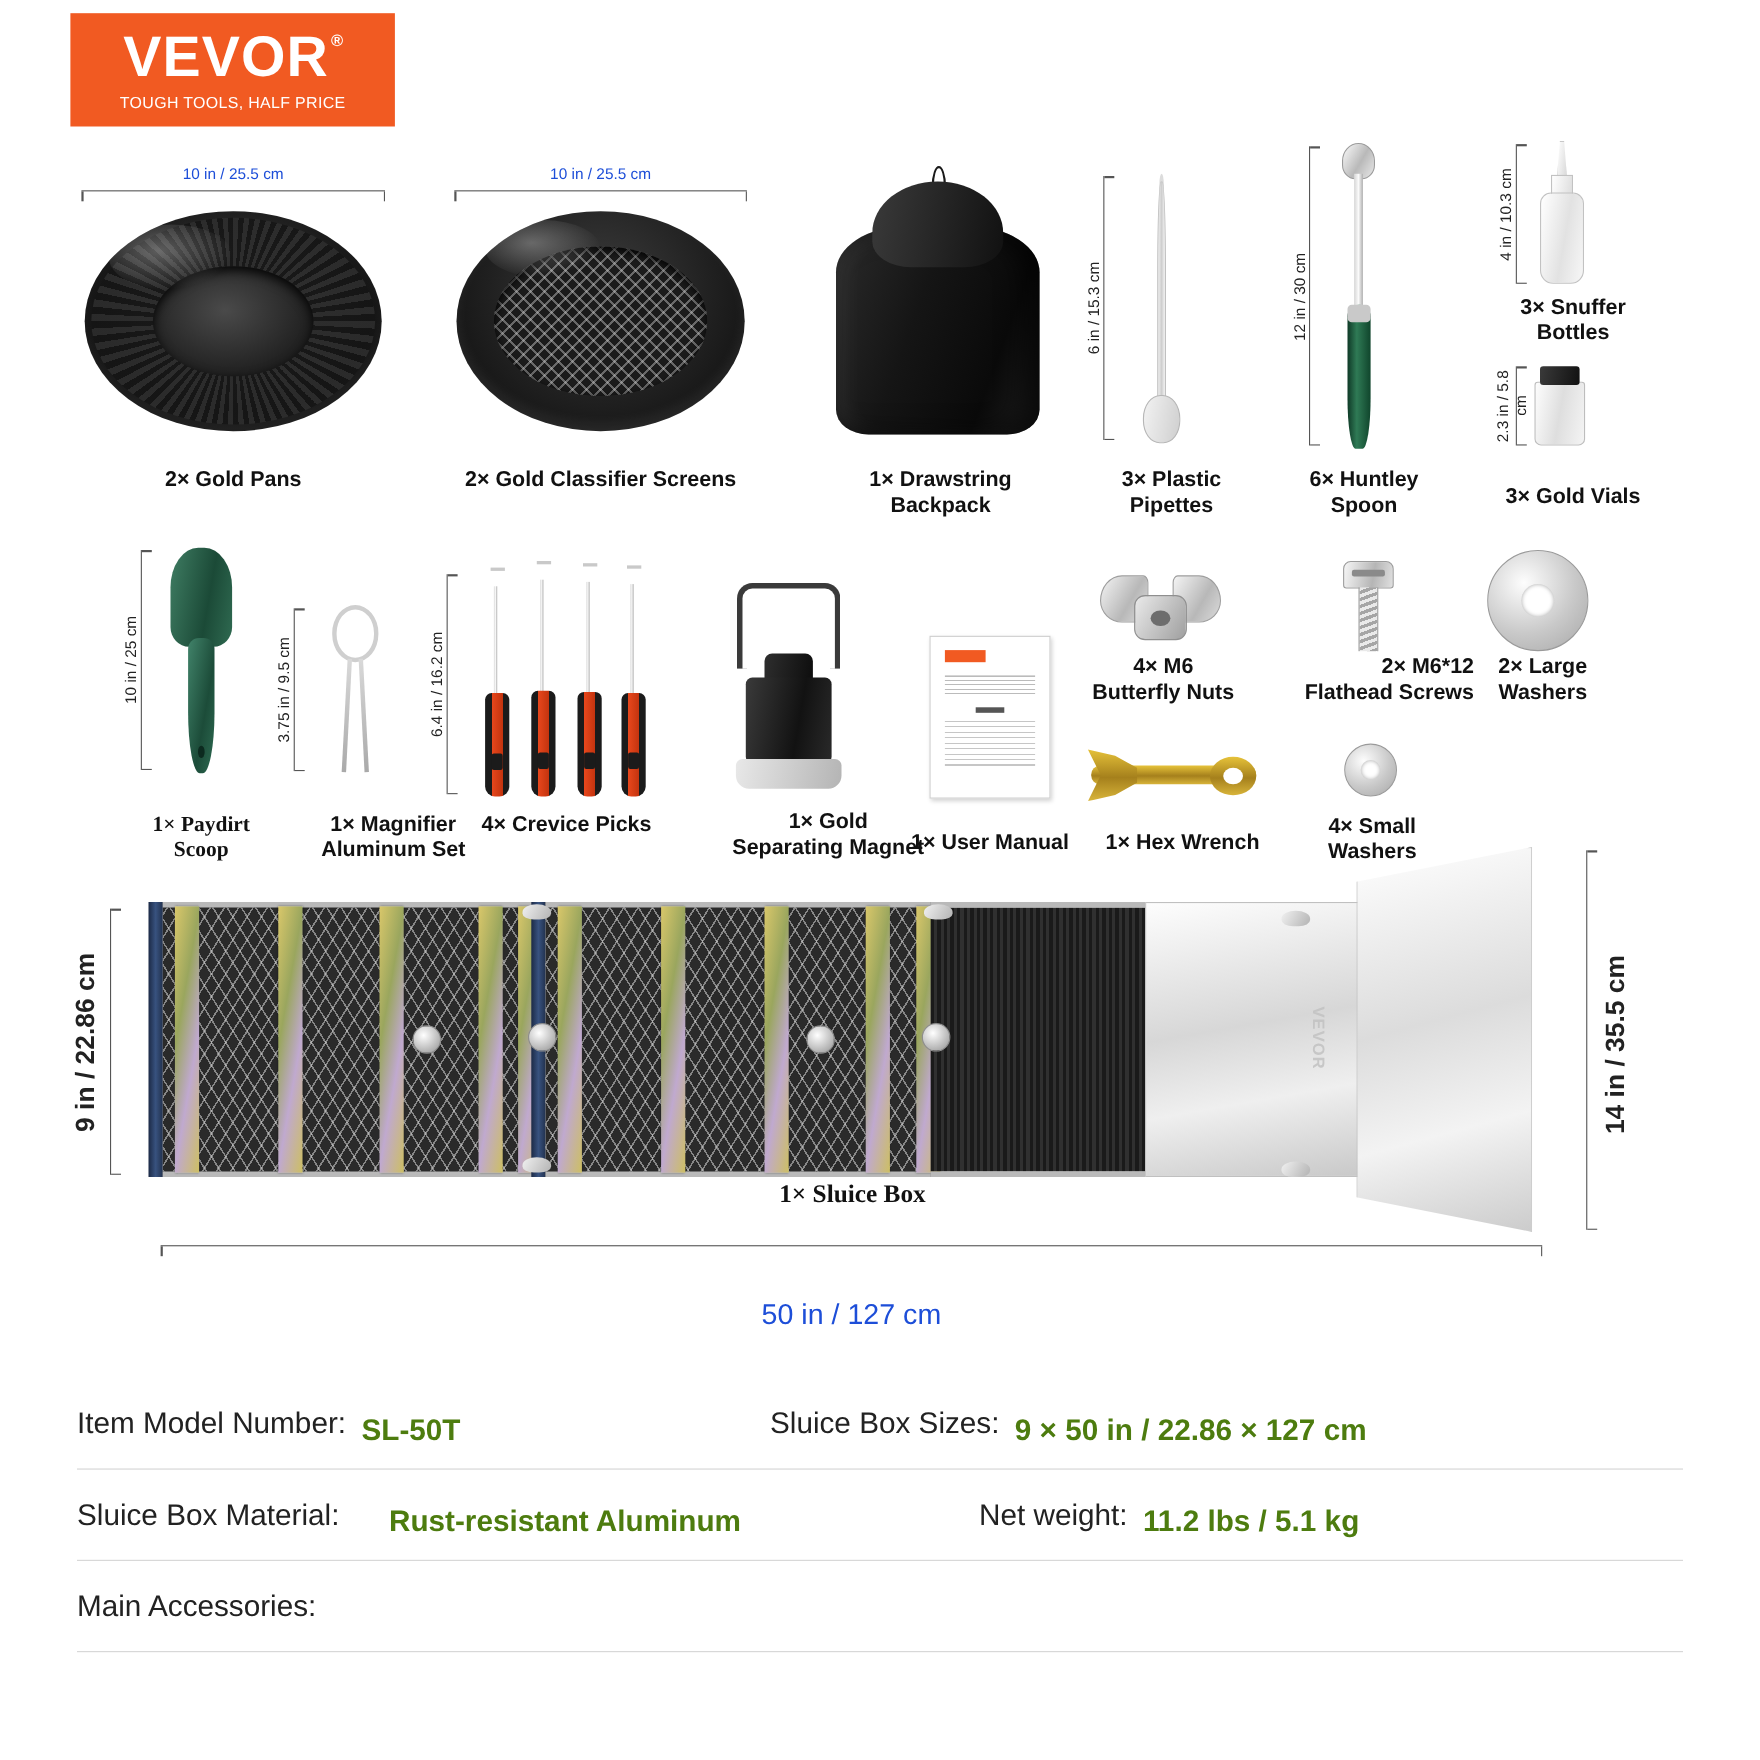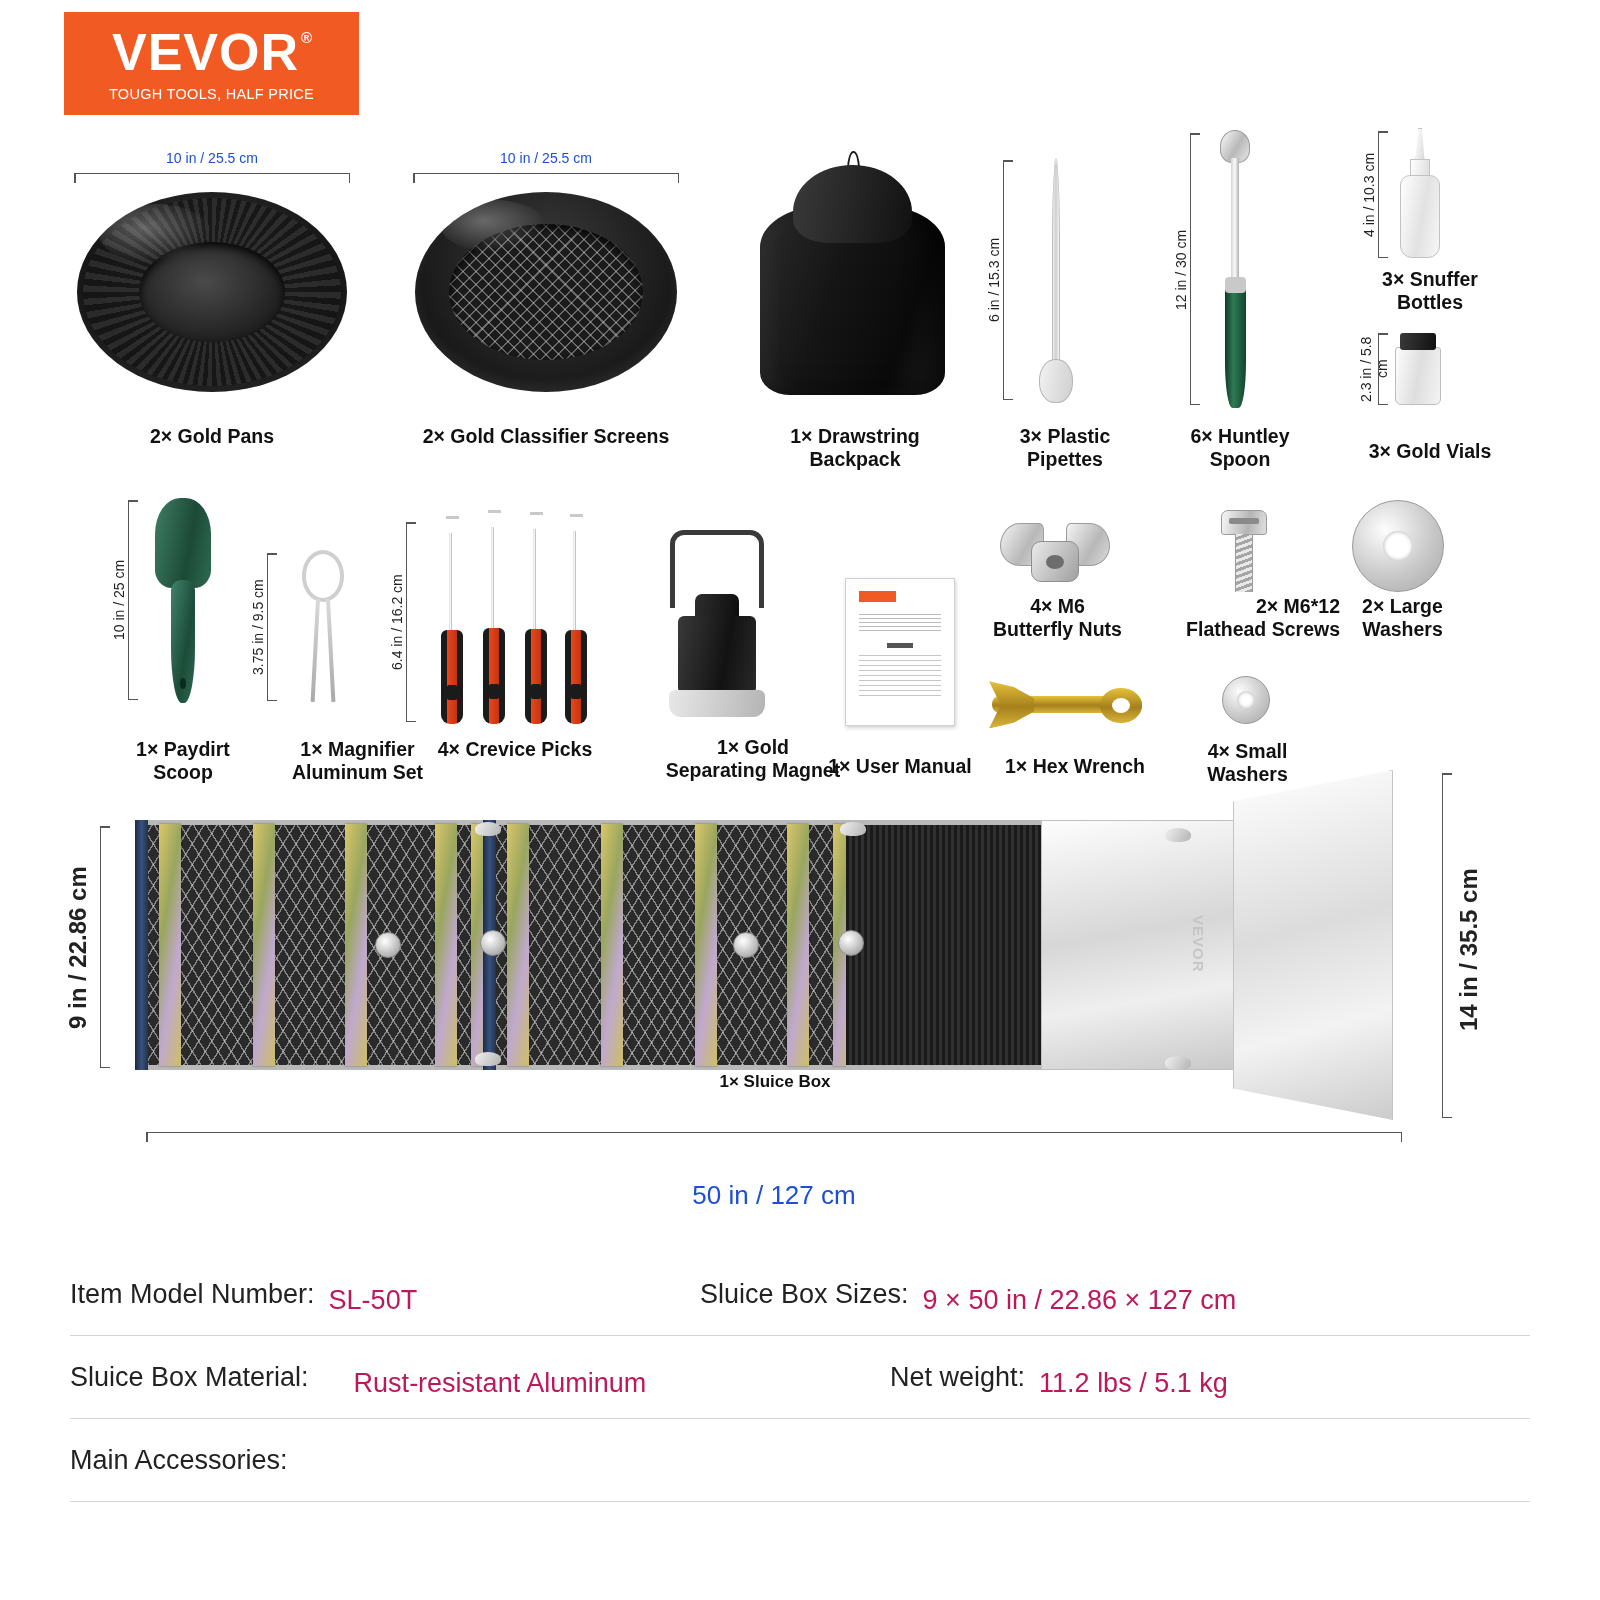--- a/index.html
+++ b/index.html
@@ -394,21 +394,21 @@
     writing-mode:vertical-rl; letter-spacing:1px; opacity:.85;
   }
 
   
   .spec-wrap{ position:absolute; left:70px; top:1253px; width:1460px; }
   .spec-row{
     display:flex; align-items:center; height:83px;
     border-bottom:1.5px solid #d4d4d4;
   }
   .spec-row .k{ font-size:27px; color:#222; font-weight:normal; }
-  .spec-row .v{ font-size:27px; color:#be185d; font-weight:normal;margin-top:13px; }
+  .spec-row .v{ font-size:27px; color:#4d7c0f; font-weight:bold;margin-top:13px; }
   .cell{ display:flex; align-items:center; gap:14px; }
 </style>
 </head>
 <body>
 
 <div class="logo">
   <div class="wordmark">
     <span>VEVOR</span><span class="reg">®</span>
   </div>
   <div class="tagline">TOUGH TOOLS, HALF PRICE</div>
@@ -502,21 +502,21 @@
 
 <div class="vbracket" style="left:128px; top:500px; height:200px;"></div>
 <div class="dim-label-v" style="left:111px; top:520px; height:160px;">10 in / 25 cm</div>
 <div class="prod" style="left:148px; top:498px; width:70px; height:205px;">
   <div class="scoop">
     <div class="scp-bowl"></div>
     <div class="scp-handle"></div>
     <div class="scp-hole"></div>
   </div>
 </div>
-<div class="item-label" style="left:88px; top:738px; width:190px;">
+<div class="item-label" style="left:88px; top:738px; width:190px;font-family:Liberation Serif, serif;">
   <span>1× Paydirt</span><br>
   <span>Scoop</span>
 </div>
 
 <div class="vbracket" style="left:267px; top:553px; height:148px;"></div>
 <div class="dim-label-v" style="left:250px; top:560px; height:135px;">3.75 in / 9.5 cm</div>
 <div class="prod" style="left:295px; top:550px; width:56px; height:152px;">
   <div class="tweez">
     <div class="tw-ring"></div>
     <div class="tw-arm-l"></div>
@@ -676,21 +676,21 @@
   <span>9 in /</span>
   <span>22.86 cm</span>
 </div>
 
 <div class="vbracket" style="left:1442px; top:773px; height:345px;"></div>
 <div class="dim-label-v" style="left:1455px; top:790px; height:320px; font-size:24px; font-weight:bold;">14 in / 35.5 cm</div>
 
 <div class="hbracket" style="left:146px; top:1132px; width:1256px;"></div>
 <div class="dim-label-h" style="left:146px; top:1142px; width:1256px; font-size:26px; font-weight:normal;margin-top:38px;">50 in / 127 cm</div>
 
-<div class="item-label" style="left:540px; top:1072px; width:470px; font-size:17px;">1×  Sluice Box</div>
+<div class="item-label" style="left:540px; top:1072px; width:470px; font-size:23px;font-family:Liberation Serif, serif;">1×  Sluice Box</div>
 
 <div class="spec-wrap">
 
   <div class="spec-row">
     <div class="cell" style="width:630px;">
       <span class="k">Item Model Number:</span>
       <span class="v">SL-50T</span>
     </div>
     <div class="cell">
       <span class="k">Sluice Box Sizes:</span>

